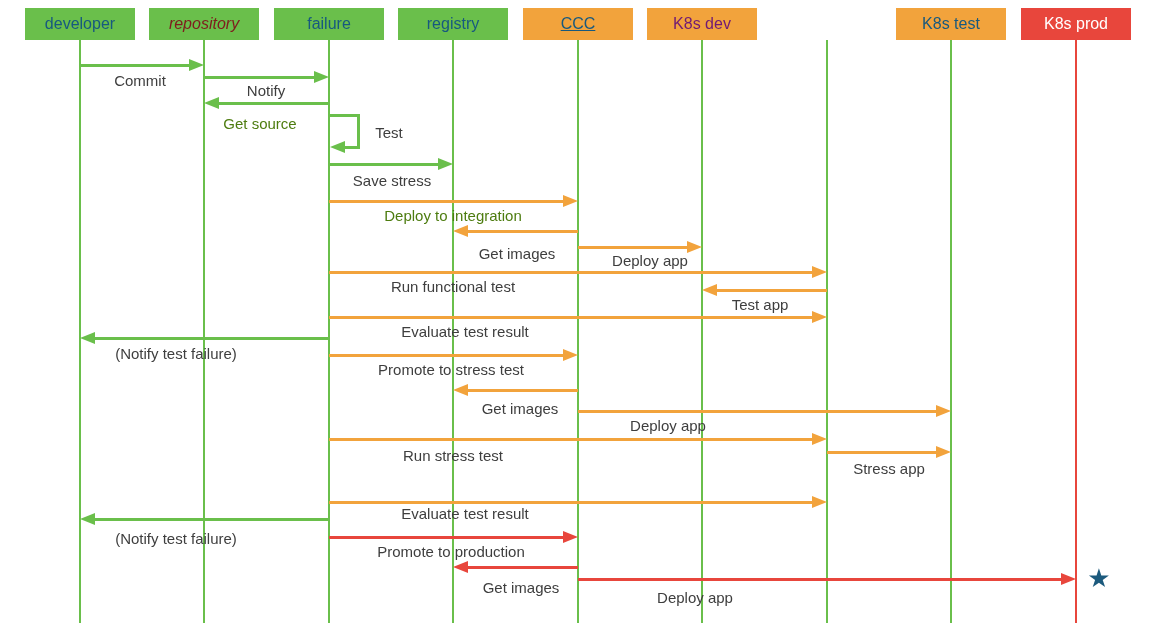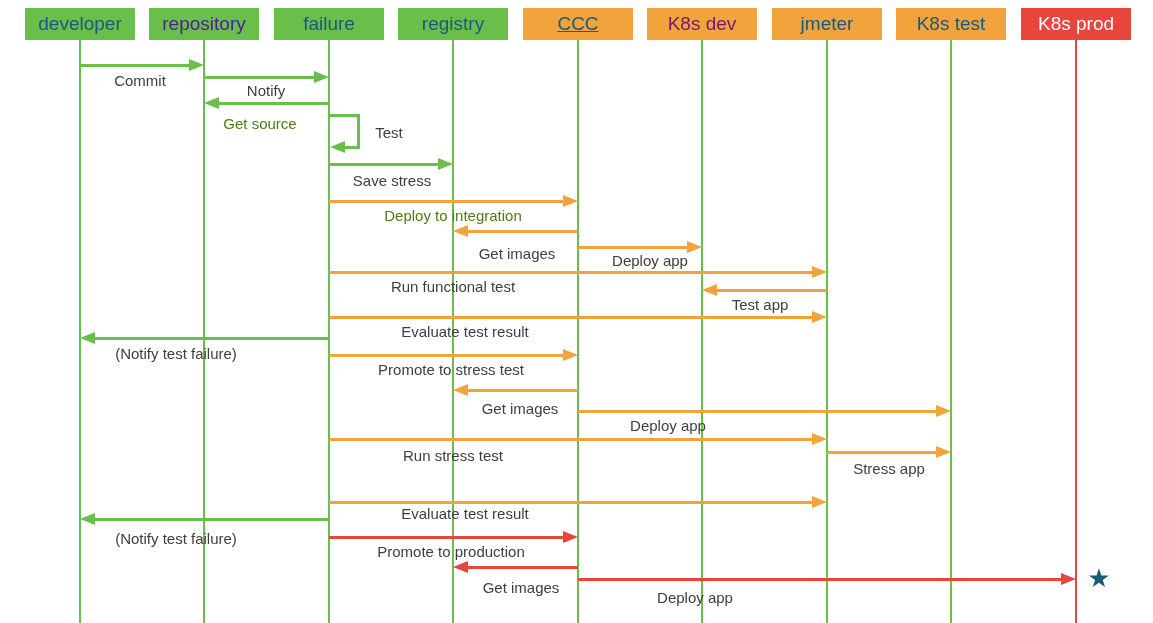--- a/index.html
+++ b/index.html
@@ -11,21 +11,21 @@
     overflow: hidden;
     font-family: "Liberation Sans", sans-serif;
   }
   .actor-box {
     position: absolute;
     top: 8px;
     width: 110px;
     height: 32px;
     line-height: 32px;
     text-align: center;
-    font-size: 19px;
+    font-size: 16px;
     box-sizing: border-box;
   }
   .lifeline {
     position: absolute;
     top: 40px;
     width: 2px;
     height: 583px;
   }
   .msg-line { position: absolute; height: 3px; }
   .msg-seg  { position: absolute; }
@@ -55,26 +55,25 @@
     <div class="lifeline" style="left: 79px; background: rgb(106, 191, 75);"></div>
     <div class="lifeline" style="left: 203px; background: rgb(106, 191, 75);"></div>
     <div class="lifeline" style="left: 328px; background: rgb(106, 191, 75);"></div>
     <div class="lifeline" style="left: 452px; background: rgb(106, 191, 75);"></div>
     <div class="lifeline" style="left: 577px; background: rgb(106, 191, 75);"></div>
     <div class="lifeline" style="left: 701px; background: rgb(106, 191, 75);"></div>
     <div class="lifeline" style="left: 826px; background: rgb(106, 191, 75);"></div>
     <div class="lifeline" style="left: 950px; background: rgb(106, 191, 75);"></div>
     <div class="lifeline" style="left: 1075px; background: rgb(232, 70, 60);"></div>
     <div class="actor-box" style="left: 25px; background: rgb(106, 191, 75); color: rgb(23, 89, 127);">developer</div>
-    <div class="actor-box" style="left: 149px; background: rgb(106, 191, 75); color: #4c1d95;">repository</div>
+    <div class="actor-box" style="left: 149px; background: rgb(106, 191, 75); color: #7f1d1d; font-style: italic;">repository</div>
     <div class="actor-box" style="left: 274px; background: rgb(106, 191, 75); color: rgb(23, 89, 127);">failure</div>
     <div class="actor-box" style="left: 398px; background: rgb(106, 191, 75); color: rgb(23, 89, 127);">registry</div>
     <div class="actor-box" style="left: 523px; background: rgb(242, 163, 60); color: rgb(23, 89, 127); text-decoration: underline;">CCC</div>
     <div class="actor-box" style="left: 647px; background: rgb(242, 163, 60); color: #701a75;">K8s dev</div>
-    <div class="actor-box" style="left: 772px; background: rgb(242, 163, 60); color: rgb(23, 89, 127);">jmeter</div>
     <div class="actor-box" style="left: 896px; background: rgb(242, 163, 60); color: rgb(23, 89, 127);">K8s test</div>
     <div class="actor-box" style="left: 1021px; background: rgb(232, 70, 60); color: rgb(255, 255, 255);">K8s prod</div>
     <div class="msg-line" style="left: 80px; top: 64px; width: 112px; background: rgb(106, 191, 75);"></div>
     <div class="head" style="top: 59px; left: 189px; border-left: 15px solid rgb(106, 191, 75);"></div>
     <div class="msg-label" style="left: 140px; top: 80px; color: rgb(62, 62, 62);">Commit</div>
     <div class="msg-line" style="left: 204px; top: 76px; width: 113px; background: rgb(106, 191, 75);"></div>
     <div class="head" style="top: 71px; left: 314px; border-left: 15px solid rgb(106, 191, 75);"></div>
     <div class="msg-label" style="left: 266px; top: 90px; color: rgb(62, 62, 62);">Notify</div>
     <div class="msg-line" style="left: 216px; top: 102px; width: 113px; background: rgb(106, 191, 75);"></div>
     <div class="head" style="top: 97px; left: 204px; border-right: 15px solid rgb(106, 191, 75);"></div>

